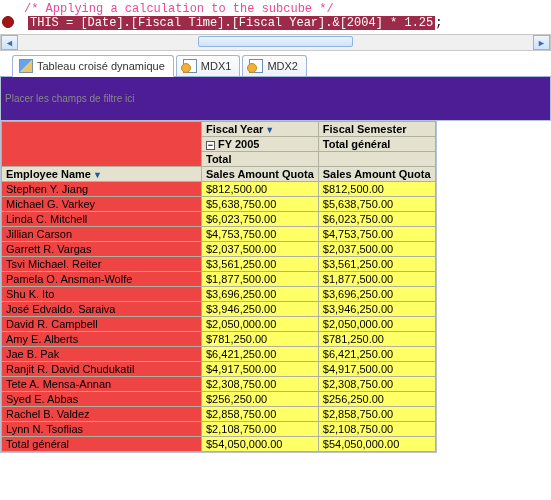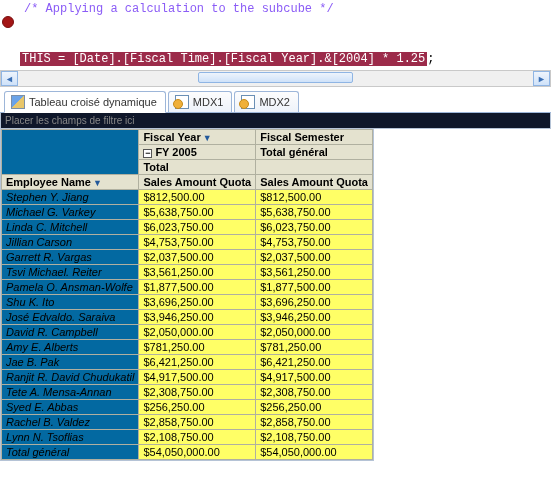--- a/index.html
+++ b/index.html
@@ -1,45 +1,45 @@
 <!DOCTYPE html>
 <html><head>
 <meta charset="utf-8">
 <style>
   * { box-sizing: border-box; margin: 0; padding: 0; }
   body { font-family: "Segoe UI", Tahoma, Arial, sans-serif; font-size: 11px; background: #fff; width: 551px; height: 500px; overflow: hidden; }
   
   .code-area { background: #fff; padding: 2px 4px; font-family: "Courier New", monospace; font-size: 12px; position: relative; }
-  .code-line1 { color: #8b5cf6; padding-left: 20px; }
-  .code-line2 { padding: 0 0 2px 16px; position: relative; margin-top: 36px; }
+  .code-line1 { color: #ec4899; padding-left: 20px; }
+  .code-line2 { padding: 0 0 2px 24px; position: relative; }
   .code-line2 .hl { background: #9c2b4a; color: #fff; padding: 0 2px; }
   .code-line2 .semi { color: #000; }
   .breakpoint { position: absolute; left: 2px; top: 16px; width: 12px; height: 12px; border-radius: 50%; background: #a31515; border: 1px solid #7a0f0f; }
   
   .scrollbar-h { height: 17px; background: #efefef; border: 1px solid #c9c9c9; display: flex; align-items: center; }
   .sb-btn { width: 17px; height: 15px; background: linear-gradient(#eef4fc,#cfe2f9); border: 1px solid #8fb5e4; display:flex; align-items:center; justify-content:center; color:#3b6fb5; font-size:9px; }
   .sb-track { flex: 1; height: 15px; background: #f0f0f0; position: relative; }
   .sb-thumb { position:absolute; left:35%; width:30%; top:1px; height:11px; background: linear-gradient(#eef4fc,#cfe2f9); border:1px solid #8fb5e4; border-radius:2px; }
   
-  .tabs { display:flex; align-items:flex-end; height: 26px; border-bottom: 1px solid #9db6d9; background: #fff; padding-top:4px; gap:2px; padding-left:4px;}
+  .tabs { display:flex; align-items:flex-end; height: 26px; border-bottom: 1px solid #9db6d9; background: #fff; padding-top:4px; gap:2px; padding-left:12px;}
   .tab { display:flex; align-items:center; gap:4px; padding: 3px 8px 3px 6px; border:1px solid #9db6d9; border-bottom:none; background: linear-gradient(#fdfdfd,#eef3fa); border-radius: 3px 3px 0 0; color:#333; }
   .tab.active { background:#fff; font-weight:normal; border-bottom:1px solid #fff; margin-bottom:-1px; }
   .tab-icon { width:14px; height:14px; display:inline-block; position:relative; }
   .pivot-icon::before { content:""; position:absolute; inset:0; background: linear-gradient(135deg,#6aa3e8 0 50%,#e8c66a 50% 100%); border:1px solid #7a8fa8; }
   .mdx-icon::before { content:""; position:absolute; inset:0; background:#fff; border:1px solid #6a8fb5; }
   .mdx-icon::after { content:""; position:absolute; left:-2px; top:4px; width:8px; height:8px; background:#f0b03a; border-radius:50%; border:1px solid #c58a1a; }
   
-  .filter-bar { background:#0f172a; border:1px solid #b5c3d6; border-top:none; padding:2px 4px; color:#888; font-size:10px; }
+  .filter-bar { background:#4c1d95; border:1px solid #b5c3d6; border-top:none; padding:16px 4px; color:#888; font-size:10px; }
   
   .pivot-wrapper { border:1px solid #b5c3d6; border-top:none; display:inline-block; }
   table.pivot { border-collapse: collapse; font-size:11px;border-radius:32px; }
   table.pivot th, table.pivot td { border:1px solid #b0b0a0; padding:1px 4px; text-align:left; white-space:nowrap; }
   .hdr-main { background:#e4e2cf; font-weight:bold; }
   .hdr-sub { background:#e4e2cf; }
-  .rowhdr { background:#0369a1; width:137px;font-style:italic; }
+  .rowhdr { background:#ef4444; width:200px; }
   .rowhdr-title { background:#e4e2cf; font-weight:bold; }
   .data-cell { background:#ffff66; text-align:left; }
   .fy-arrow { color:#23599b; font-size:9px; margin-left:2px;}
   .expcol { display:inline-block; width:9px; height:9px; line-height:7px; border:1px solid #555; text-align:center; font-size:9px; margin-right:3px; background:#fff;}
   .colgrp-cell { width:66px;margin-top:48px; }
 </style>
 </head>
 <body>
 
 

